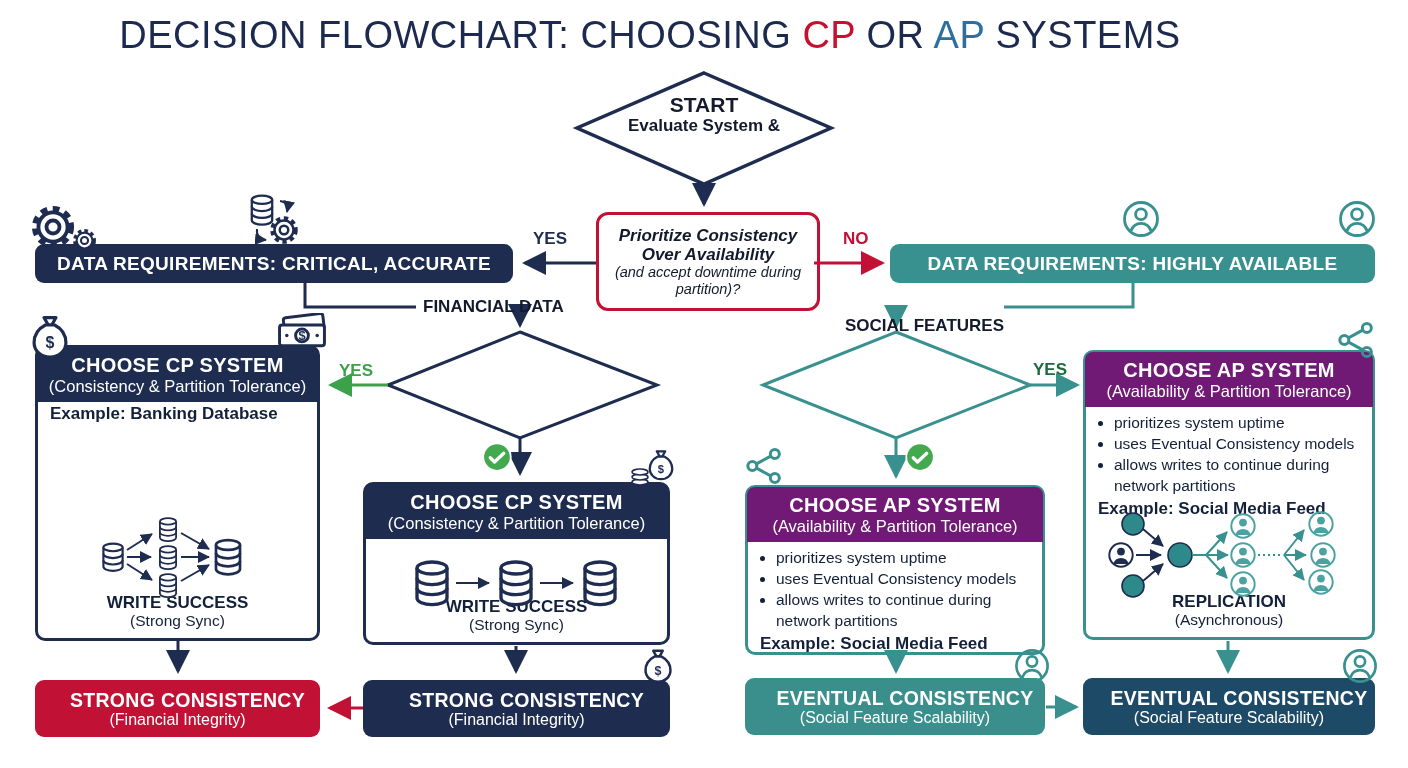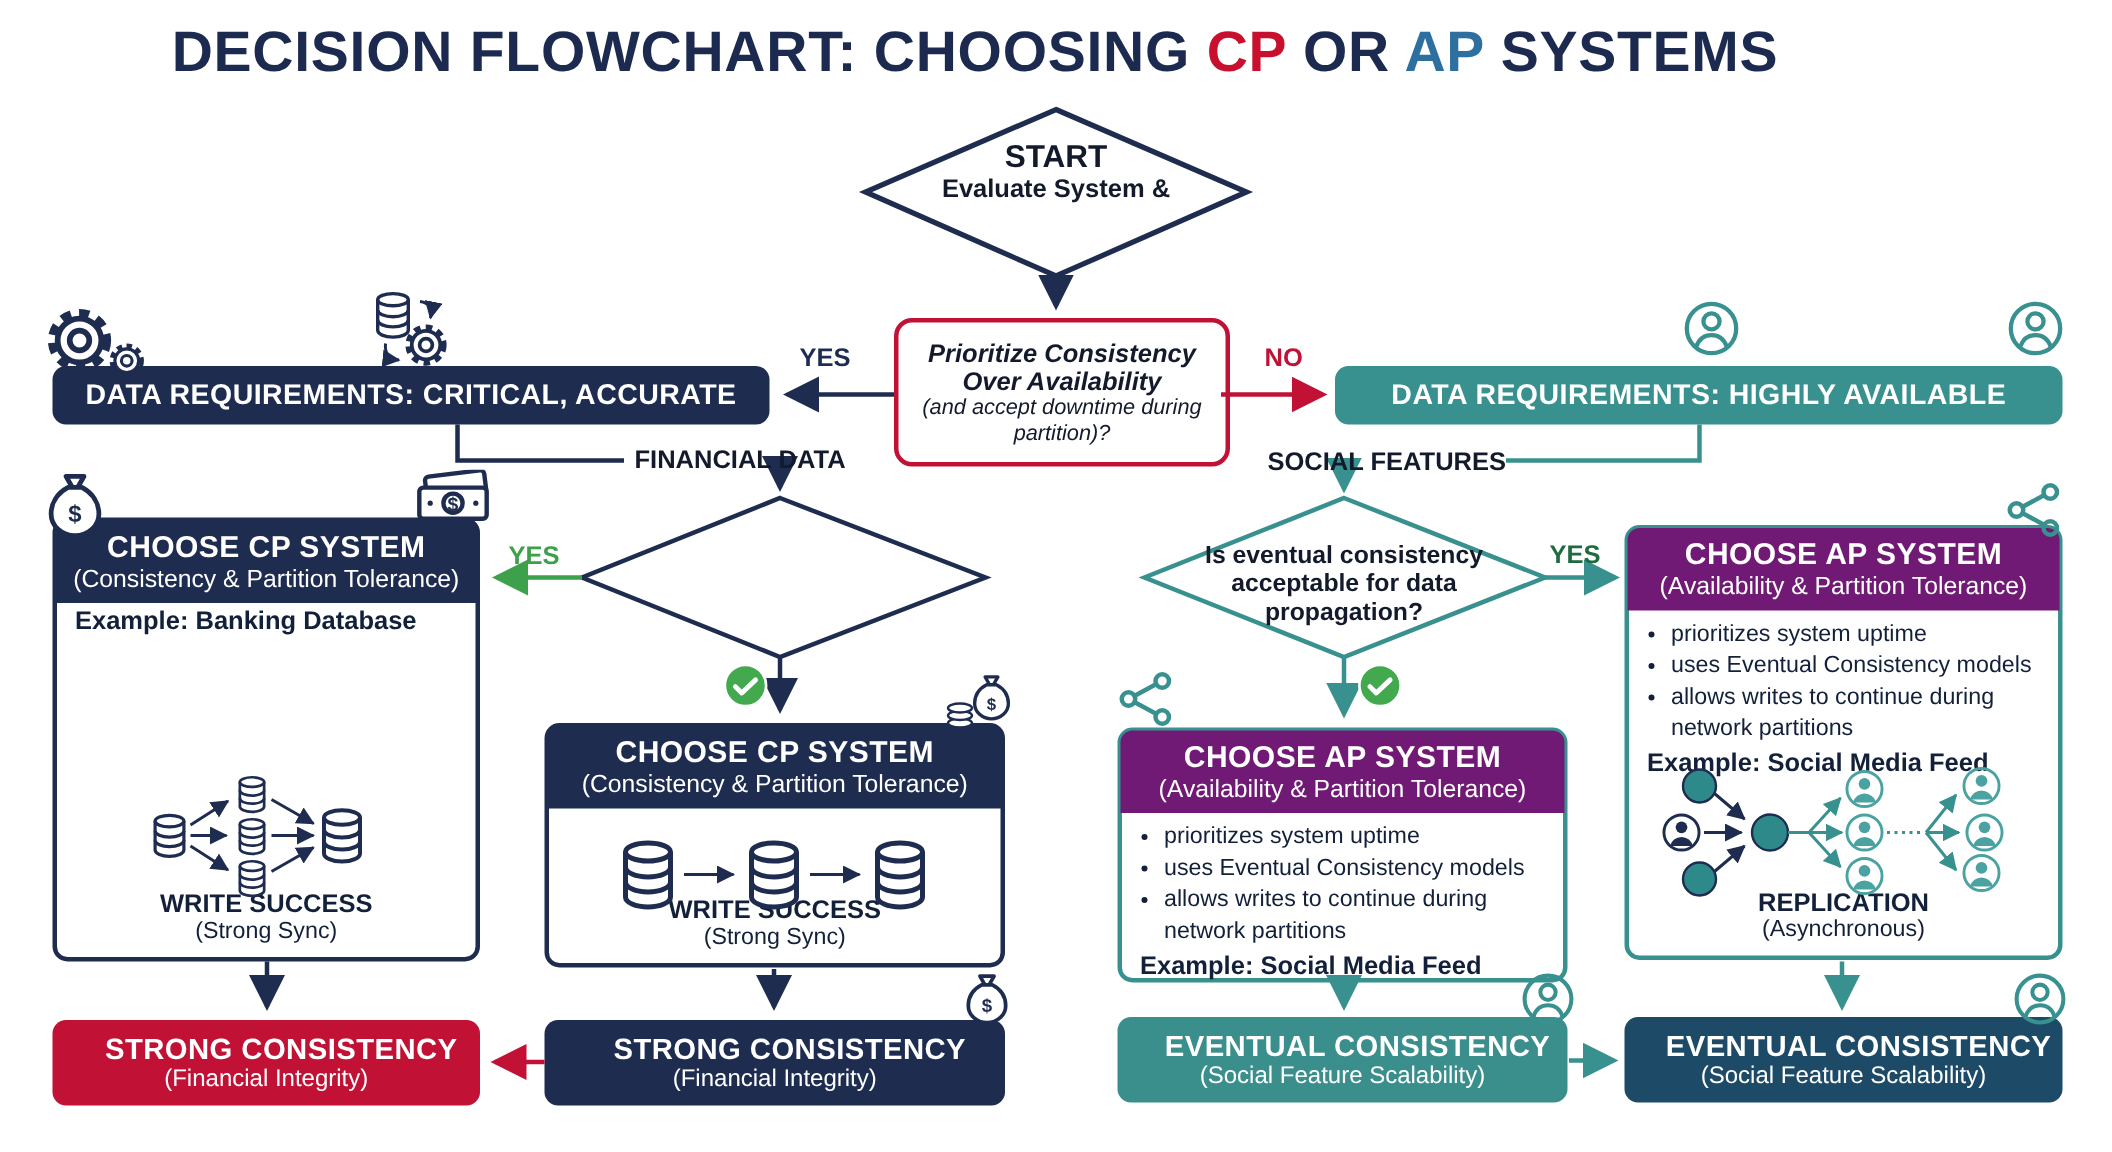--- a/index.html
+++ b/index.html
@@ -1,20 +1,20 @@
 <!DOCTYPE html>
 <html><head>
 <meta charset="utf-8">
 <style>
   html,body{margin:0;padding:0;background:#fff;}
   body{width:1408px;height:768px;overflow:hidden;font-family:"Liberation Sans",sans-serif;}
   .canvas{position:relative;width:1408px;height:768px;background:#fff;}
   
   .title{position:absolute;top:14px;left:0;width:1300px;text-align:center;
-         font-size:38px;font-weight:bold;letter-spacing:.5px;color:#1b2a4e;white-space:nowrap;}
+         font-size:38px;font-weight:normal;letter-spacing:.5px;color:#1b2a4e;white-space:nowrap;}
   .title .cp{color:#c8102e;} .title .ap{color:#2d6f9f;}
   
   .reqbar{position:absolute;height:39px;border-radius:9px;color:#fff;font-weight:bold;
           font-size:19px;display:flex;align-items:center;justify-content:center;letter-spacing:.3px;}
   .bar-navy{background:#1e2c50;} .bar-teal{background:#38918f;}
   
   .priority{position:absolute;left:596px;top:212px;width:218px;height:93px;background:#fff;
             border:3px solid #c11236;border-radius:12px;display:flex;flex-direction:column;
             align-items:center;justify-content:center;text-align:center;color:#131a2b;font-style:italic;}
   .priority .b{font-weight:bold;font-size:17px;line-height:19px;}
@@ -316,30 +316,25 @@
     <use href="#sym-check" x="482" y="442" width="30" height="30"></use>
     <use href="#sym-check" x="905" y="442" width="30" height="30"></use>
   </svg>
 
   <div class="dmtext start-text">
     <div class="t">START</div>
     <div class="l">Evaluate System &amp;</div>
   </div>
 
 
-  <div class="dmtext ap-dm">
-    <div>Is eventual consistency</div>
-    <div>acceptable for data</div>
-    <div>propagation?</div>
-  </div>
 
   <div class="edge-label" style="left:533px;top:229px;">YES</div>
   <div class="edge-label lbl-red" style="left:843px;top:229px;">NO</div>
   <div class="edge-label lbl-black" style="left:423px;top:297px;">FINANCIAL DATA</div>
-  <div class="edge-label lbl-black" style="left:845px;top:298px;">SOCIAL FEATURES</div>
+  <div class="edge-label lbl-black" style="left:845px;top:316px;">SOCIAL FEATURES</div>
   <div class="edge-label lbl-green" style="left:339px;top:361px;">YES</div>
   <div class="edge-label lbl-dgreen" style="left:1033px;top:360px;">YES</div>
 
   <div class="icon" style="left:28px;top:202px;">
     <svg width="80" height="52" viewBox="0 0 80 52">
       <use href="#sym-gear" x="2" y="2" width="46" height="46" color="#1e2c50"></use>
       <use href="#sym-gear" x="44" y="26" width="25" height="25" color="#1e2c50"></use>
     </svg>
   </div>
   <div class="icon" style="left:240px;top:193px;">

